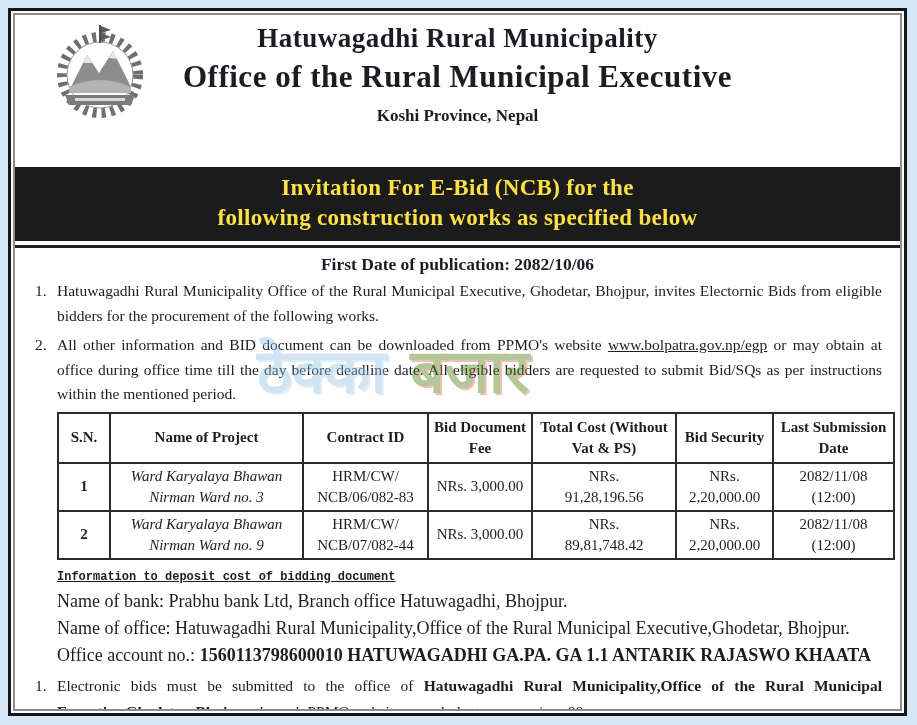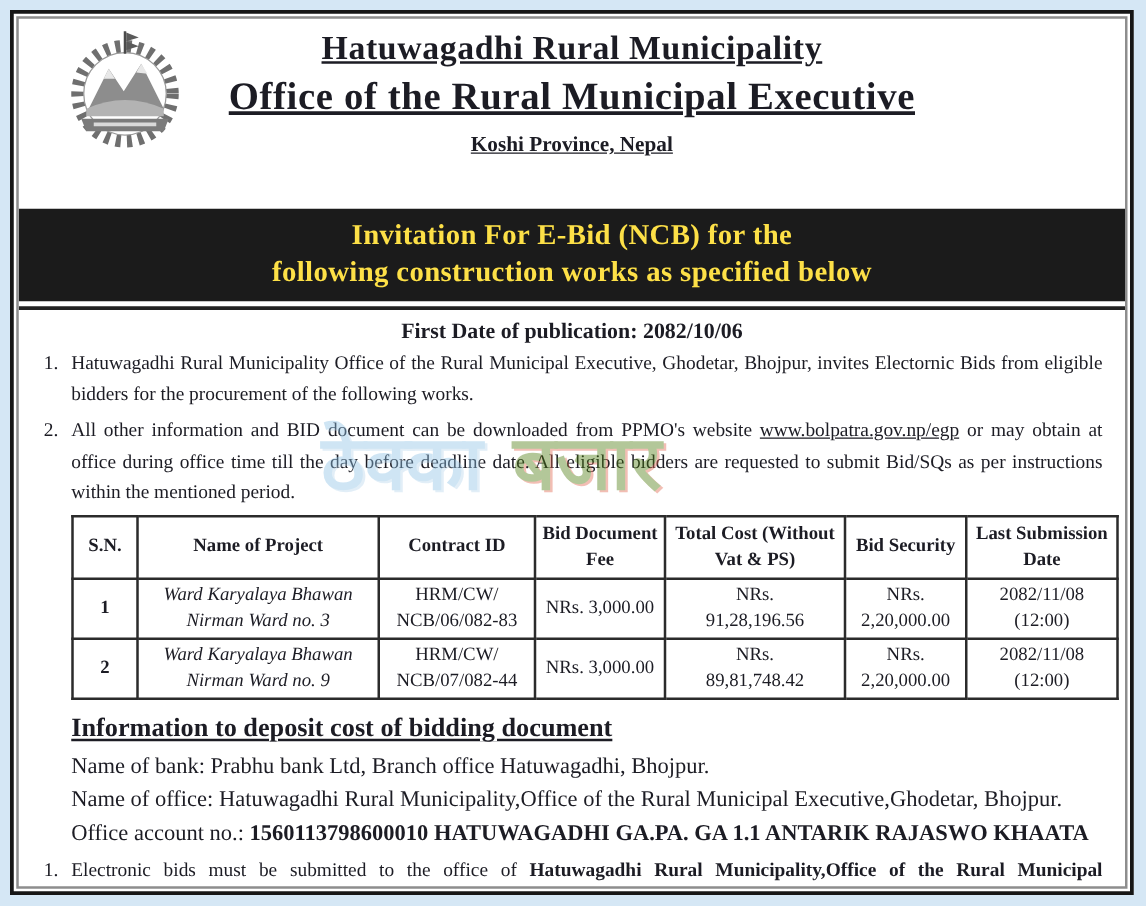--- a/index.html
+++ b/index.html
@@ -17,21 +17,21 @@
   }
   .frame-inner {
     width:100%; height:100%;
     border:2px solid #8d8d8d;
     background:#ffffff;
     position:relative;
     display:flex; flex-direction:column;
     overflow:hidden;
   }
   
-  .header { height:150px; position:relative; flex:none;text-decoration:underline; }
+  .header { height:150px; position:relative; flex:none; }
   .logo-wrap { position:absolute; left:32px; top:8px; width:106px; height:96px; }
   .titles { text-align:center; padding-top:8px; }
   .org-name   { font-size:27px; font-weight:bold; letter-spacing:0.5px; }
   .office-name{ font-size:31px; font-weight:bold; margin-top:5px; letter-spacing:0.5px; }
   .addr       { font-size:17px; font-weight:bold; margin-top:11px; }
   
   .banner {
     flex:none; margin-top:2px;
     background:#1b1b1b; color:#fde047;
     text-align:center; padding:6px 0 8px;
@@ -51,21 +51,21 @@
   table.bid-table { border-collapse:collapse; margin:4px 0 10px 24px; table-layout:fixed; width:836px; }
   .bid-table th, .bid-table td {
     border:2px solid #2b2b2b; text-align:center; vertical-align:middle;
     font-size:15px; padding:2px 3px;
   }
   .bid-table th { font-weight:bold; height:50px; line-height:21px; }
   .bid-table td { height:47px; line-height:21px; }
   .cell-italic { font-style:italic; }
   .cell-bold { font-weight:bold; }
   
-  .dep-heading { font-size:21px; font-weight:bold; text-decoration:underline; margin:2px 0 8px 24px; }
+  .dep-heading { font-size:12px; font-weight:bold; text-decoration:underline; margin:2px 0 8px 24px;font-family:Liberation Mono, monospace; }
   .dep-line { font-size:18px; margin:0 0 8px 24px; line-height:19px; }
   .dep-line .bold { font-weight:bold; }
   
   .footer-item { display:flex; font-size:15.5px; line-height:26.5px; margin-bottom:2px; }
   .footer-item .num { flex:none; width:24px; padding-left:2px; }
   .footer-item .txt { flex:1; text-align:justify; }
   .bold { font-weight:bold; }
   
   .watermark {
     position:absolute; left:242px; top:88px;

